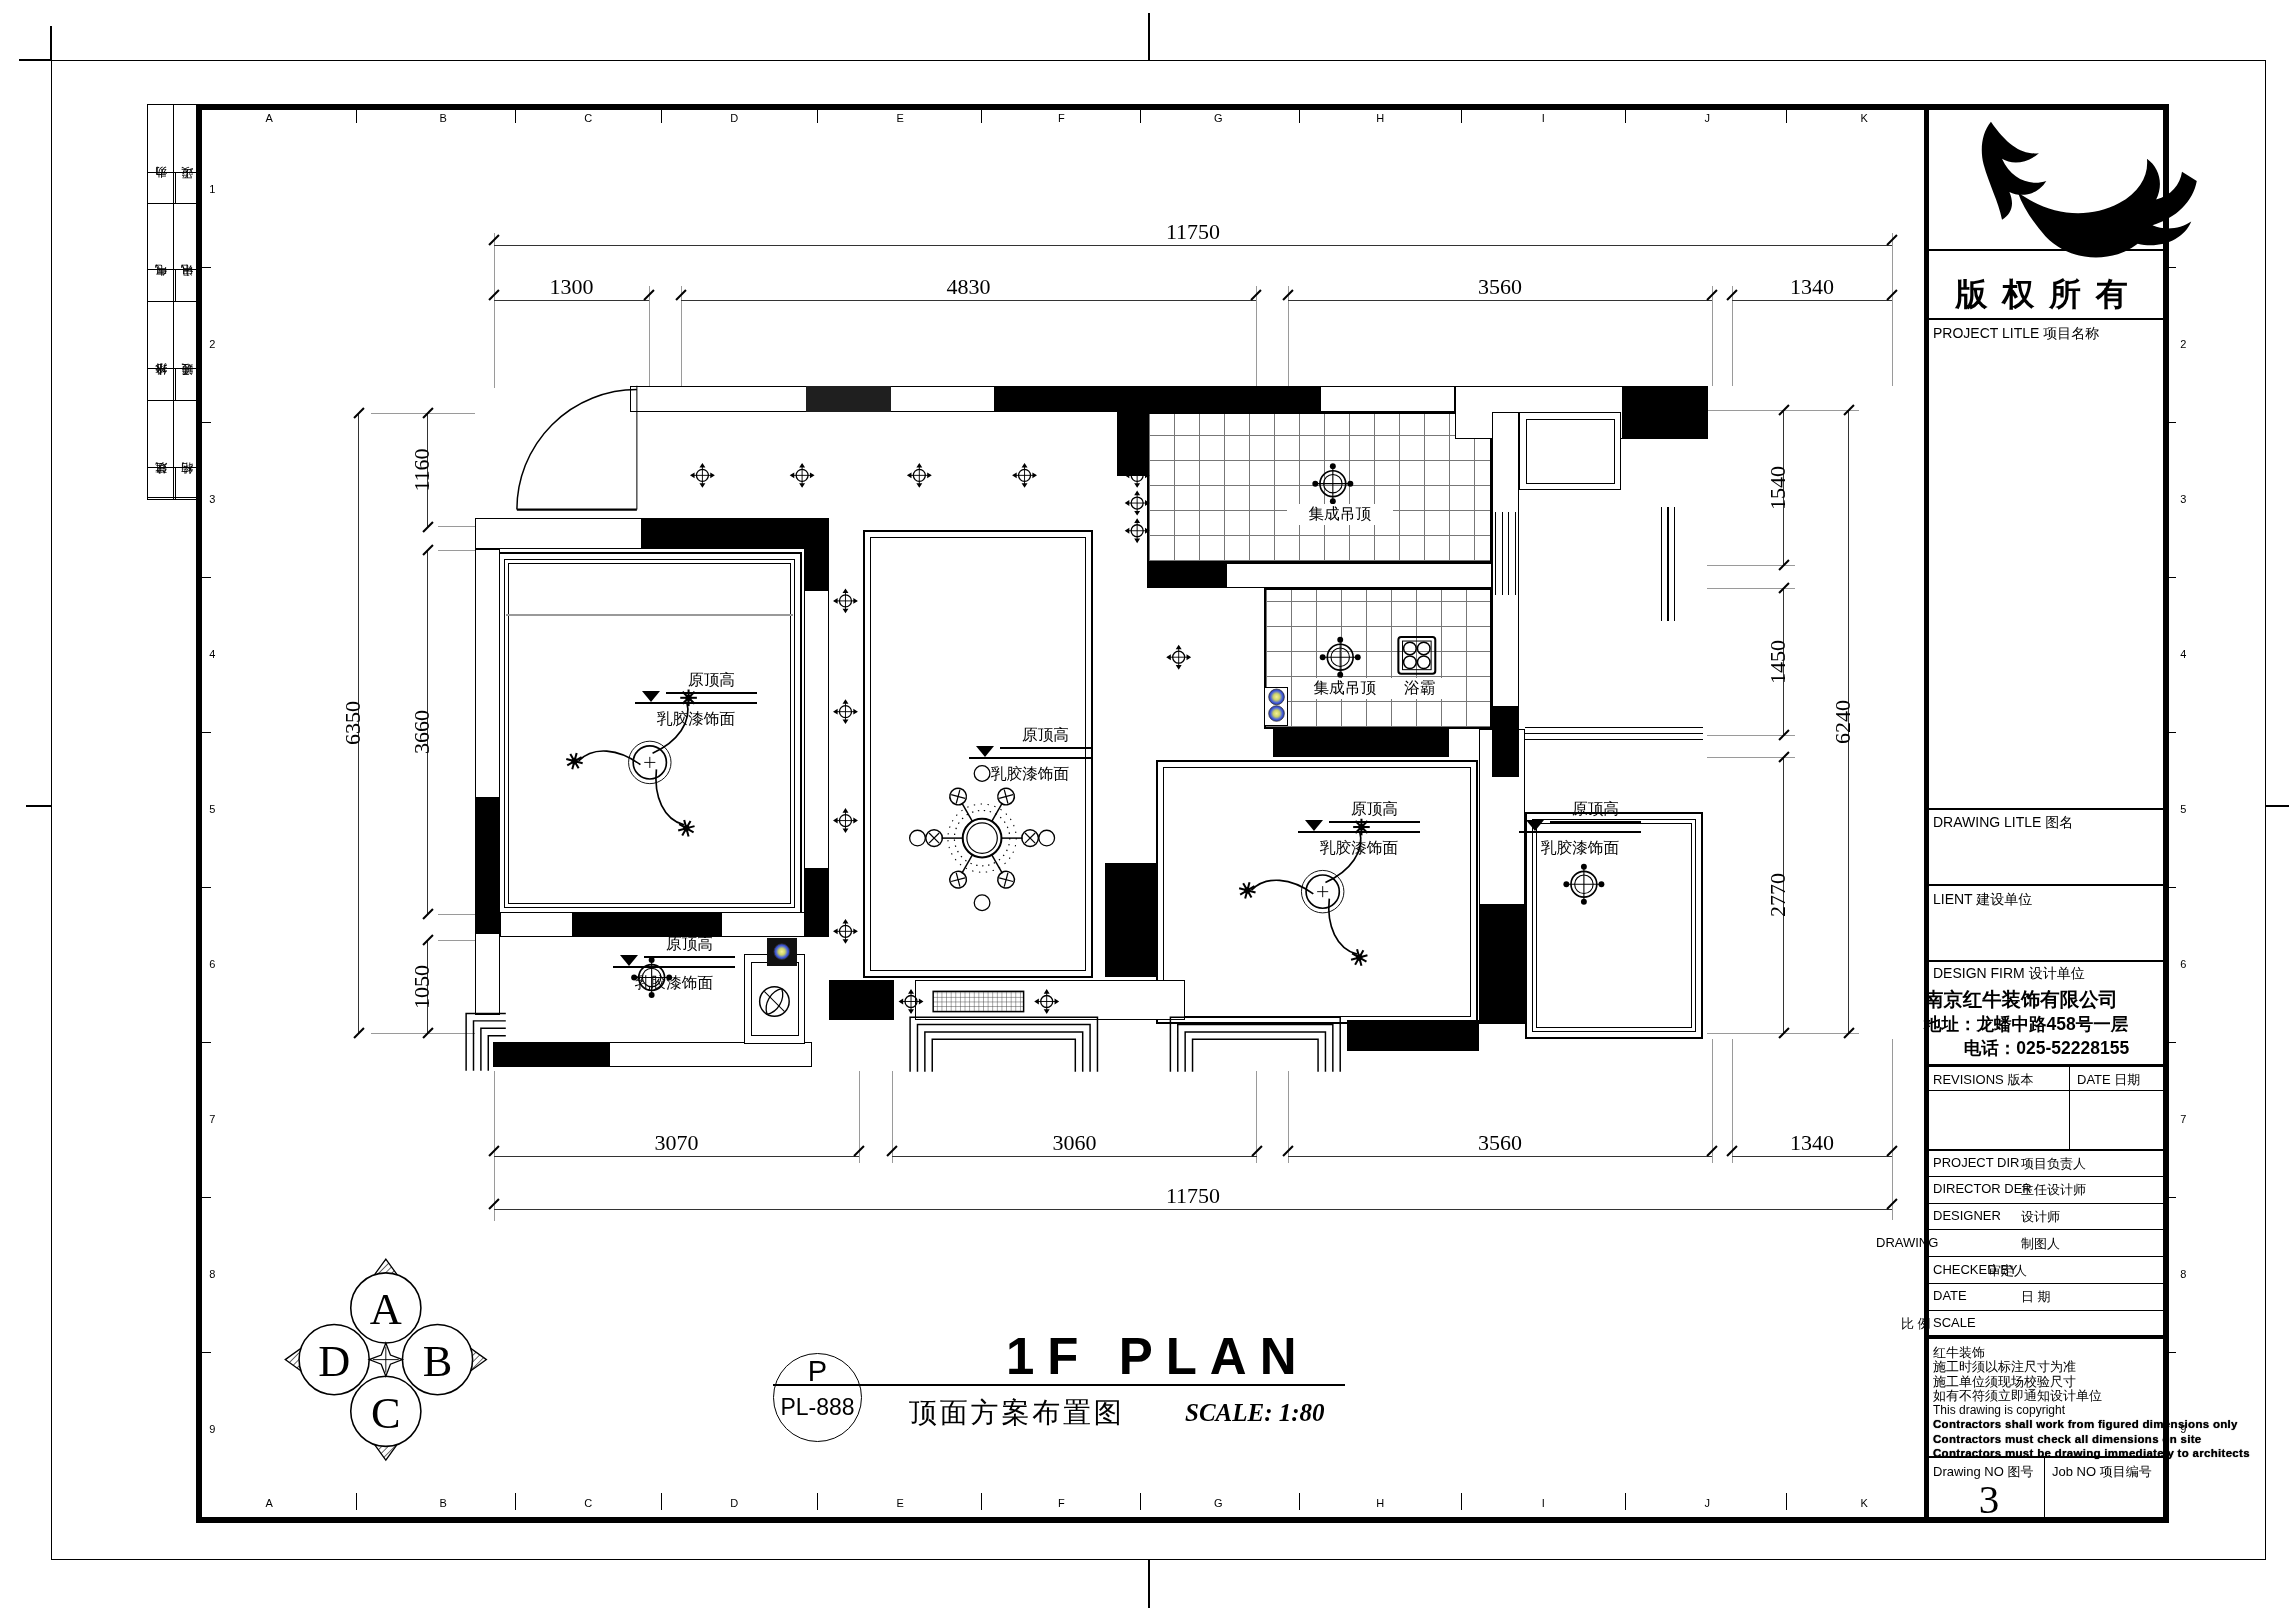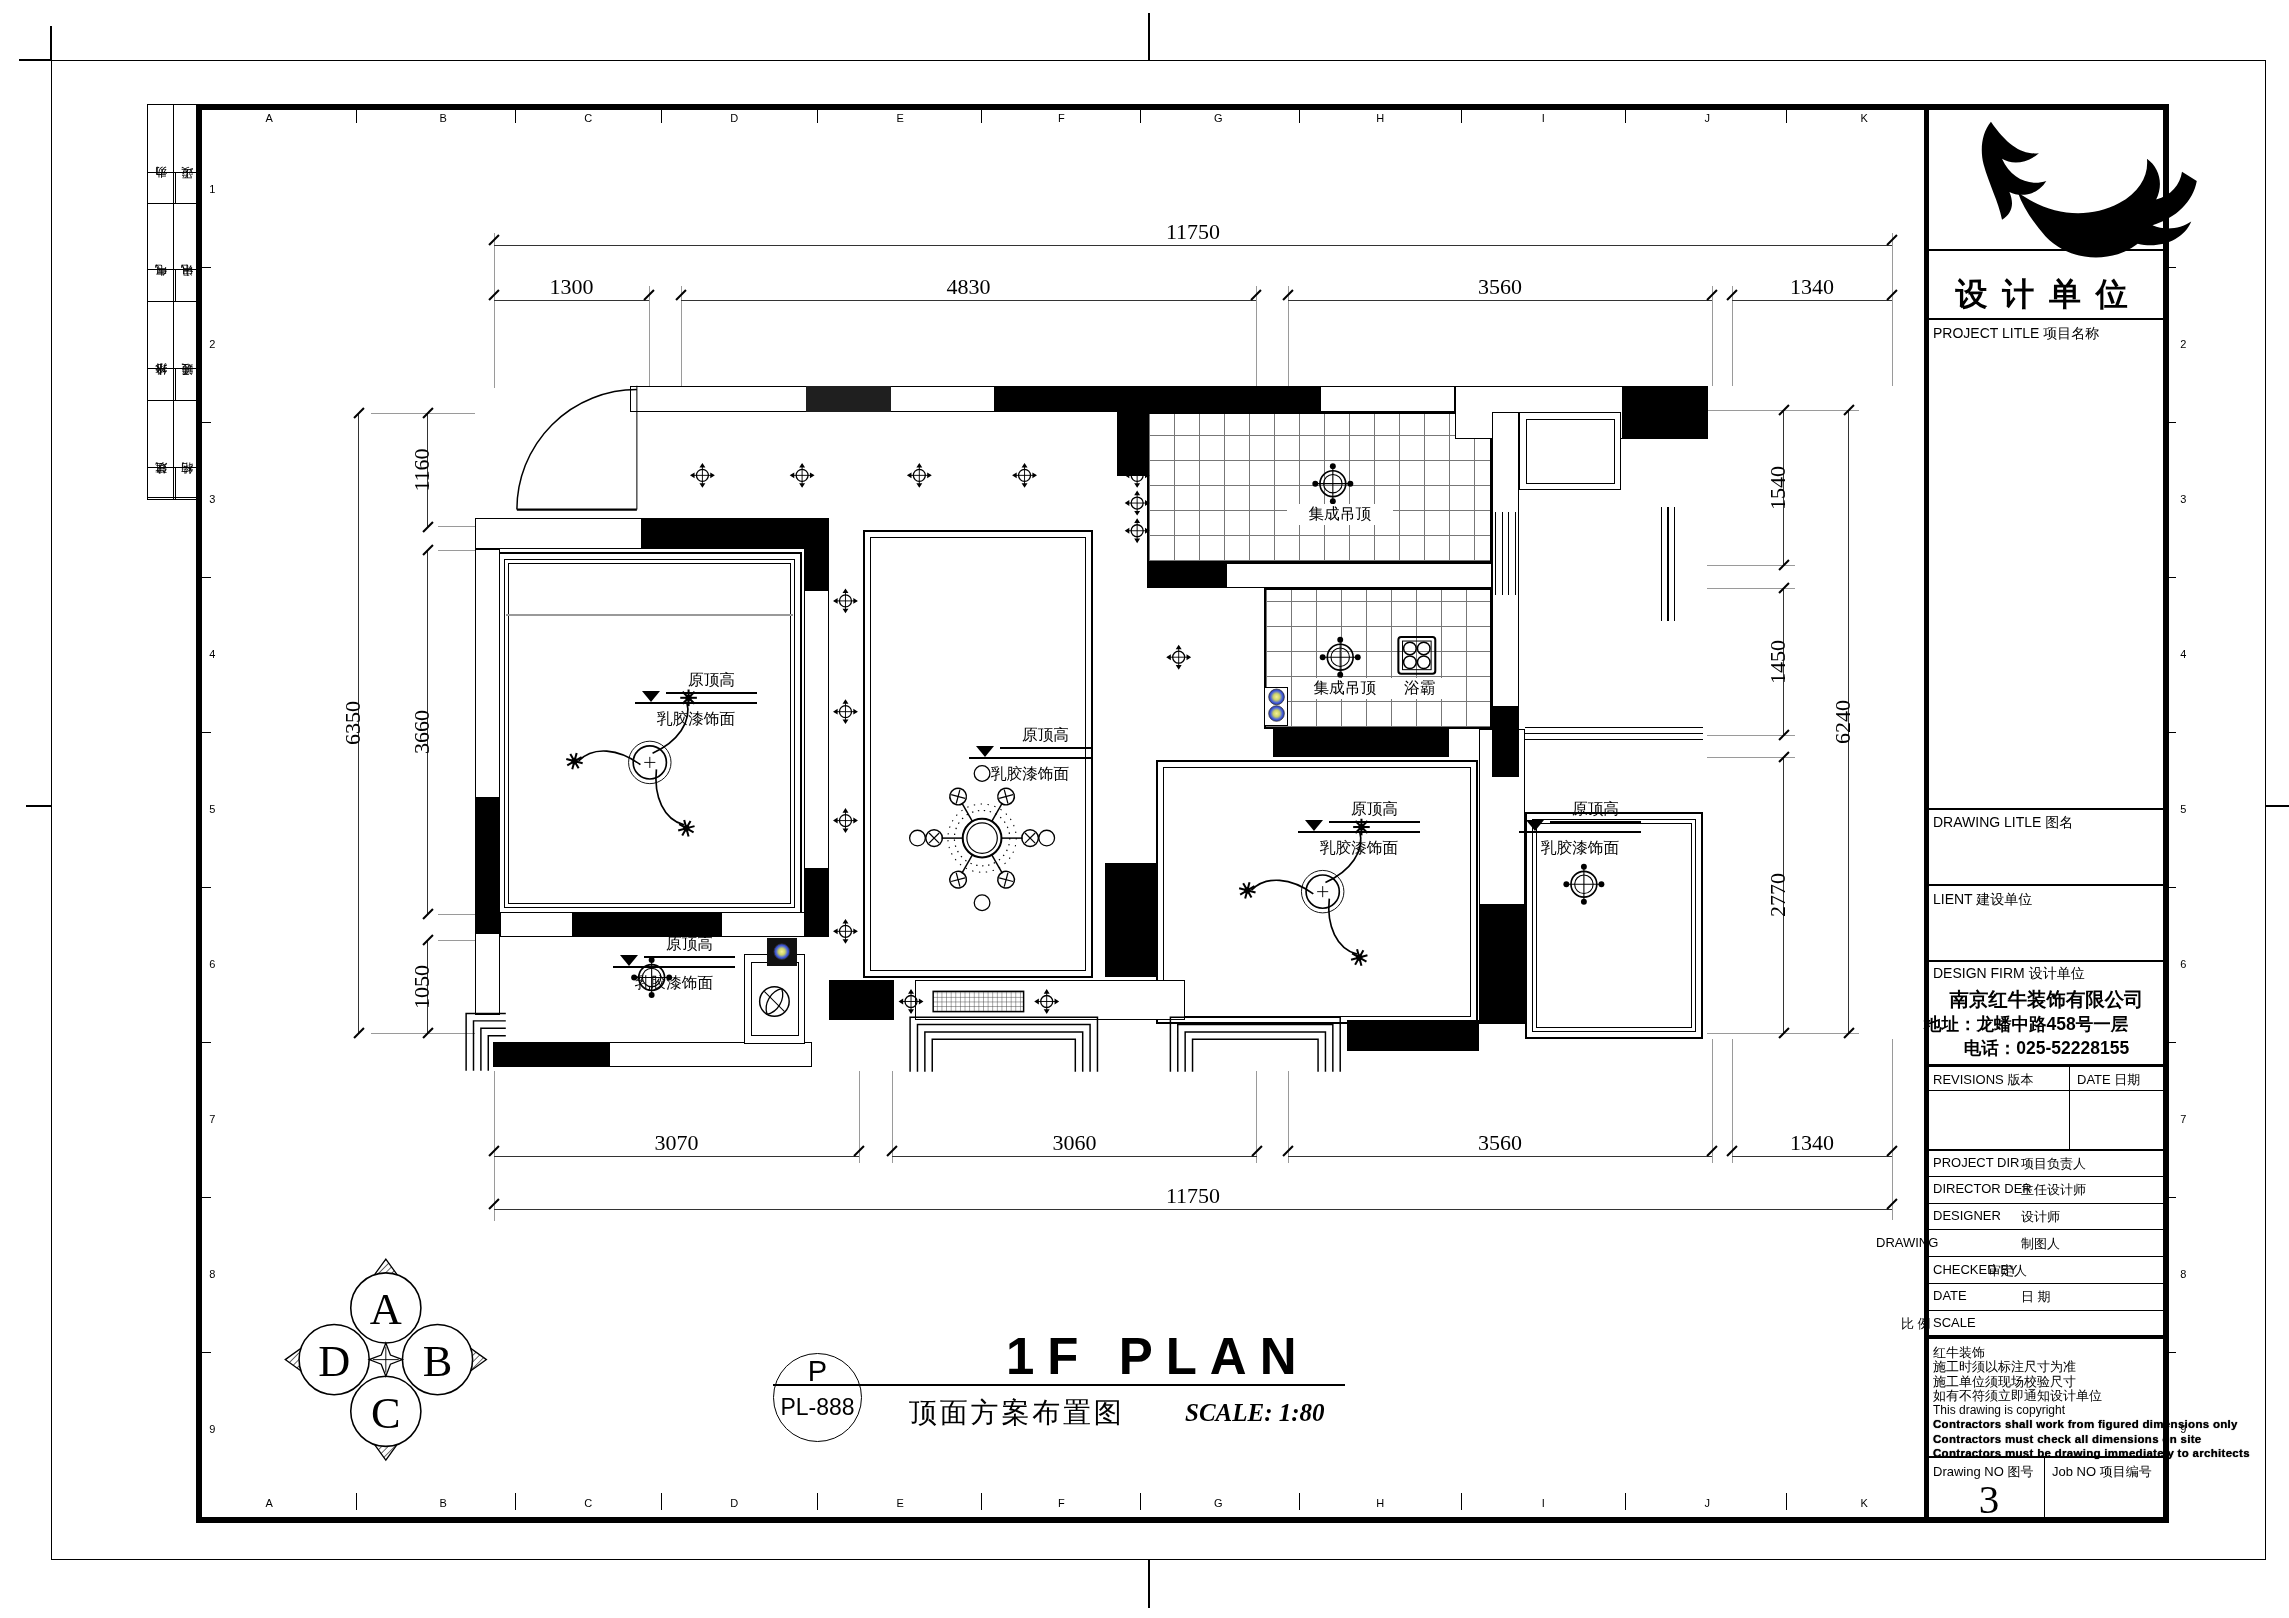--- a/index.html
+++ b/index.html
@@ -496,31 +496,31 @@
 
 <div class="a" style="left:773px;top:1353px;width:89px;height:89px;border:1.8px solid #000;border-radius:50%;z-index:6"></div>
 <div class="ftxt" style="left:773px;top:1355px;width:89px;text-align:center;font-size:29px">P</div>
 <div class="a ln" style="left:773px;top:1384px;width:572px;height:2.3px;z-index:6"></div>
 <div class="ftxt" style="left:773px;top:1394px;width:89px;text-align:center;font-size:23px">PL-888</div>
 <div class="ftxt" style="left:1006px;top:1327px;font-size:51px;font-weight:900;letter-spacing:13px">1F PLAN</div>
 <div class="ftxt" style="left:909px;top:1394px;font-size:28px;letter-spacing:2.8px">顶面方案布置图</div>
 <div class="ftxt" style="left:1185px;top:1399px;font-size:25px;font-style:italic;font-weight:bold;font-family:'Liberation Serif',serif">SCALE: 1:80</div>
 
 <div class="a ln" style="left:1924px;top:104px;width:4.6px;height:1419px;z-index:6"></div>
-<div class="ftxt" style="left:1929px;top:273px;width:240px;text-align:center;font-size:32px;font-weight:bold;letter-spacing:14.8px;font-family:'Liberation Serif',serif">设计单位</div>
+<div class="ftxt" style="left:1929px;top:273px;width:240px;text-align:center;font-size:32px;font-weight:bold;letter-spacing:14.8px;font-family:'Liberation Serif',serif">版权所有</div>
 <div class="a tb-line" style="left:1924px;top:249px;width:245px;height:1.8px"></div>
 <div class="tb-txt" style="left:1933px;top:325px">PROJECT LITLE  项目名称</div>
 <div class="a tb-line" style="left:1924px;top:318px;width:245px;height:1.8px"></div>
 <div class="a tb-line" style="left:1924px;top:808px;width:245px;height:1.8px"></div>
 <div class="tb-txt" style="left:1933px;top:814px">DRAWING LITLE  图名</div>
 <div class="a tb-line" style="left:1924px;top:884px;width:245px;height:1.8px"></div>
 <div class="tb-txt" style="left:1933px;top:891px">LIENT  建设单位</div>
 <div class="a tb-line" style="left:1924px;top:960px;width:245px;height:1.8px"></div>
 <div class="tb-txt" style="left:1933px;top:965px">DESIGN FIRM  设计单位</div>
-<div class="ftxt" style="left:1924px;top:986px;width:245px;text-align:center;font-size:19.4px;font-weight:bold">南京红牛装饰有限公司</div>
+<div class="ftxt" style="left:1924px;top:986px;width:245px;text-align:left;font-size:19.4px;font-weight:bold">南京红牛装饰有限公司</div>
 <div class="ftxt" style="left:1924px;top:1012px;width:194px;text-align:center;font-size:17.5px;font-weight:bold">地址：龙蟠中路458号一层</div>
 <div class="ftxt" style="left:1924px;top:1036px;width:245px;text-align:center;font-size:17.5px;font-weight:bold">电话：025-52228155</div>
 <div class="a tb-line" style="left:1924px;top:1064px;width:245px;height:2.8px"></div>
 <div class="tb-row-en" style="left:1933px;top:1071px">REVISIONS  版本</div>
 <div class="tb-row-en" style="left:2077px;top:1071px">DATE  日期</div>
 <div class="a tb-line" style="left:2069px;top:1064px;width:0.9px;height:85px"></div>
 <div class="a tb-line" style="left:1924px;top:1090px;width:245px;height:0.9px"></div>
 <div class="a tb-line" style="left:1924px;top:1149px;width:245px;height:1.8px"></div>
 <div class="tb-row-en" style="left:1933px;top:1155px">PROJECT DIR</div>
 <div class="tb-row-en" style="left:2021px;top:1155px">项目负责人</div>

